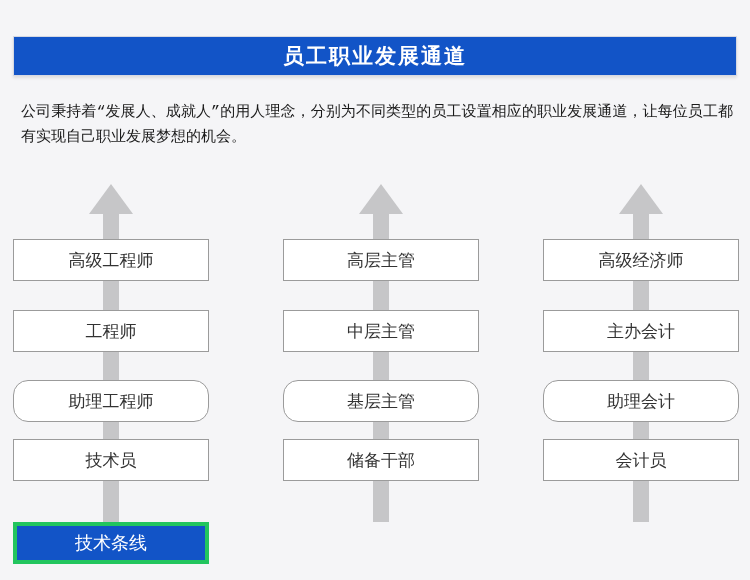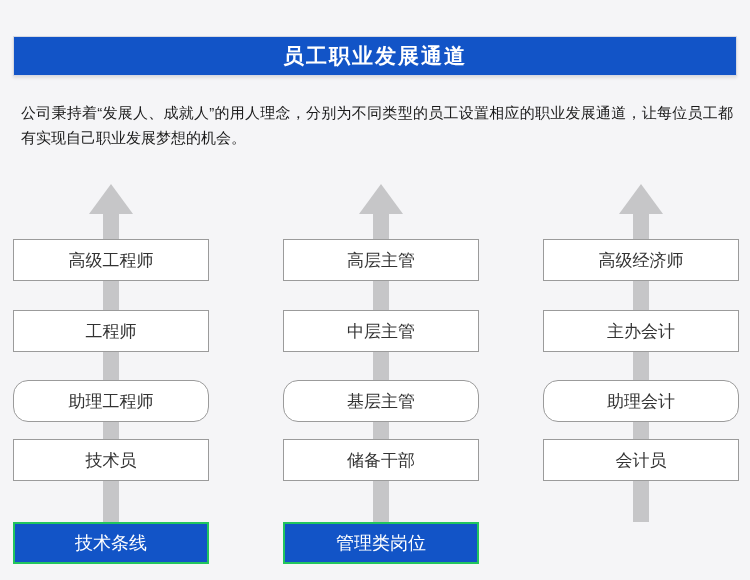--- a/index.html
+++ b/index.html
@@ -28,20 +28,21 @@
   }
   .banner h1{
     color:#ffffff;font-size:21px;font-weight:bold;letter-spacing:2px;
   }
 
   
   .intro{
     position:absolute;left:21px;top:100px;width:712px;
     font-size:15px;line-height:25px;color:#1a1a1a;
     text-align:justify;
+    font-family:Liberation Mono, monospace;
   }
 
   
   .column{position:absolute;top:180px;width:196px;height:386px;}
   .col-0{left:13px;}
   .col-1{left:283px;}
   .col-2{left:543px;}
 
   .arrow-head{
     position:absolute;top:4px;left:50%;transform:translateX(-50%);
@@ -66,21 +67,21 @@
   }
   .level-box span{font-size:17px;color:var(--level-text);}
   .lv-0{top:59px;}
   .lv-1{top:130px;}
   .lv-2{top:200px;border-radius:15px;}
   .lv-3{top:259px;}
 
   .track-box{
     position:absolute;left:0;top:342px;width:196px;height:42px;
     background:var(--accent);
-    border:2px solid #22c55e;
+    border:4px solid #22c55e;
     display:flex;align-items:center;justify-content:center;
     z-index:1;
   }
   .track-box span{font-size:18px;color:#ffffff;}
 </style>
 </head>
 <body>
 
 <div class="page">
 
@@ -118,23 +119,20 @@
     </div>
     <div class="level-box lv-1">
       <span>中层主管</span>
     </div>
     <div class="level-box lv-3">
       <span>储备干部</span>
     </div>
     <div class="level-box lv-2">
       <span>基层主管</span>
     </div>
-    <div class="track-box">
-      <span>管理类岗位</span>
-    </div>
   </div>
 
   <div class="column col-2">
     <div class="arrow-head"></div>
     <div class="arrow-shaft"></div>
     <div class="level-box lv-0">
       <span>高级经济师</span>
     </div>
     <div class="level-box lv-1">
       <span>主办会计</span>

